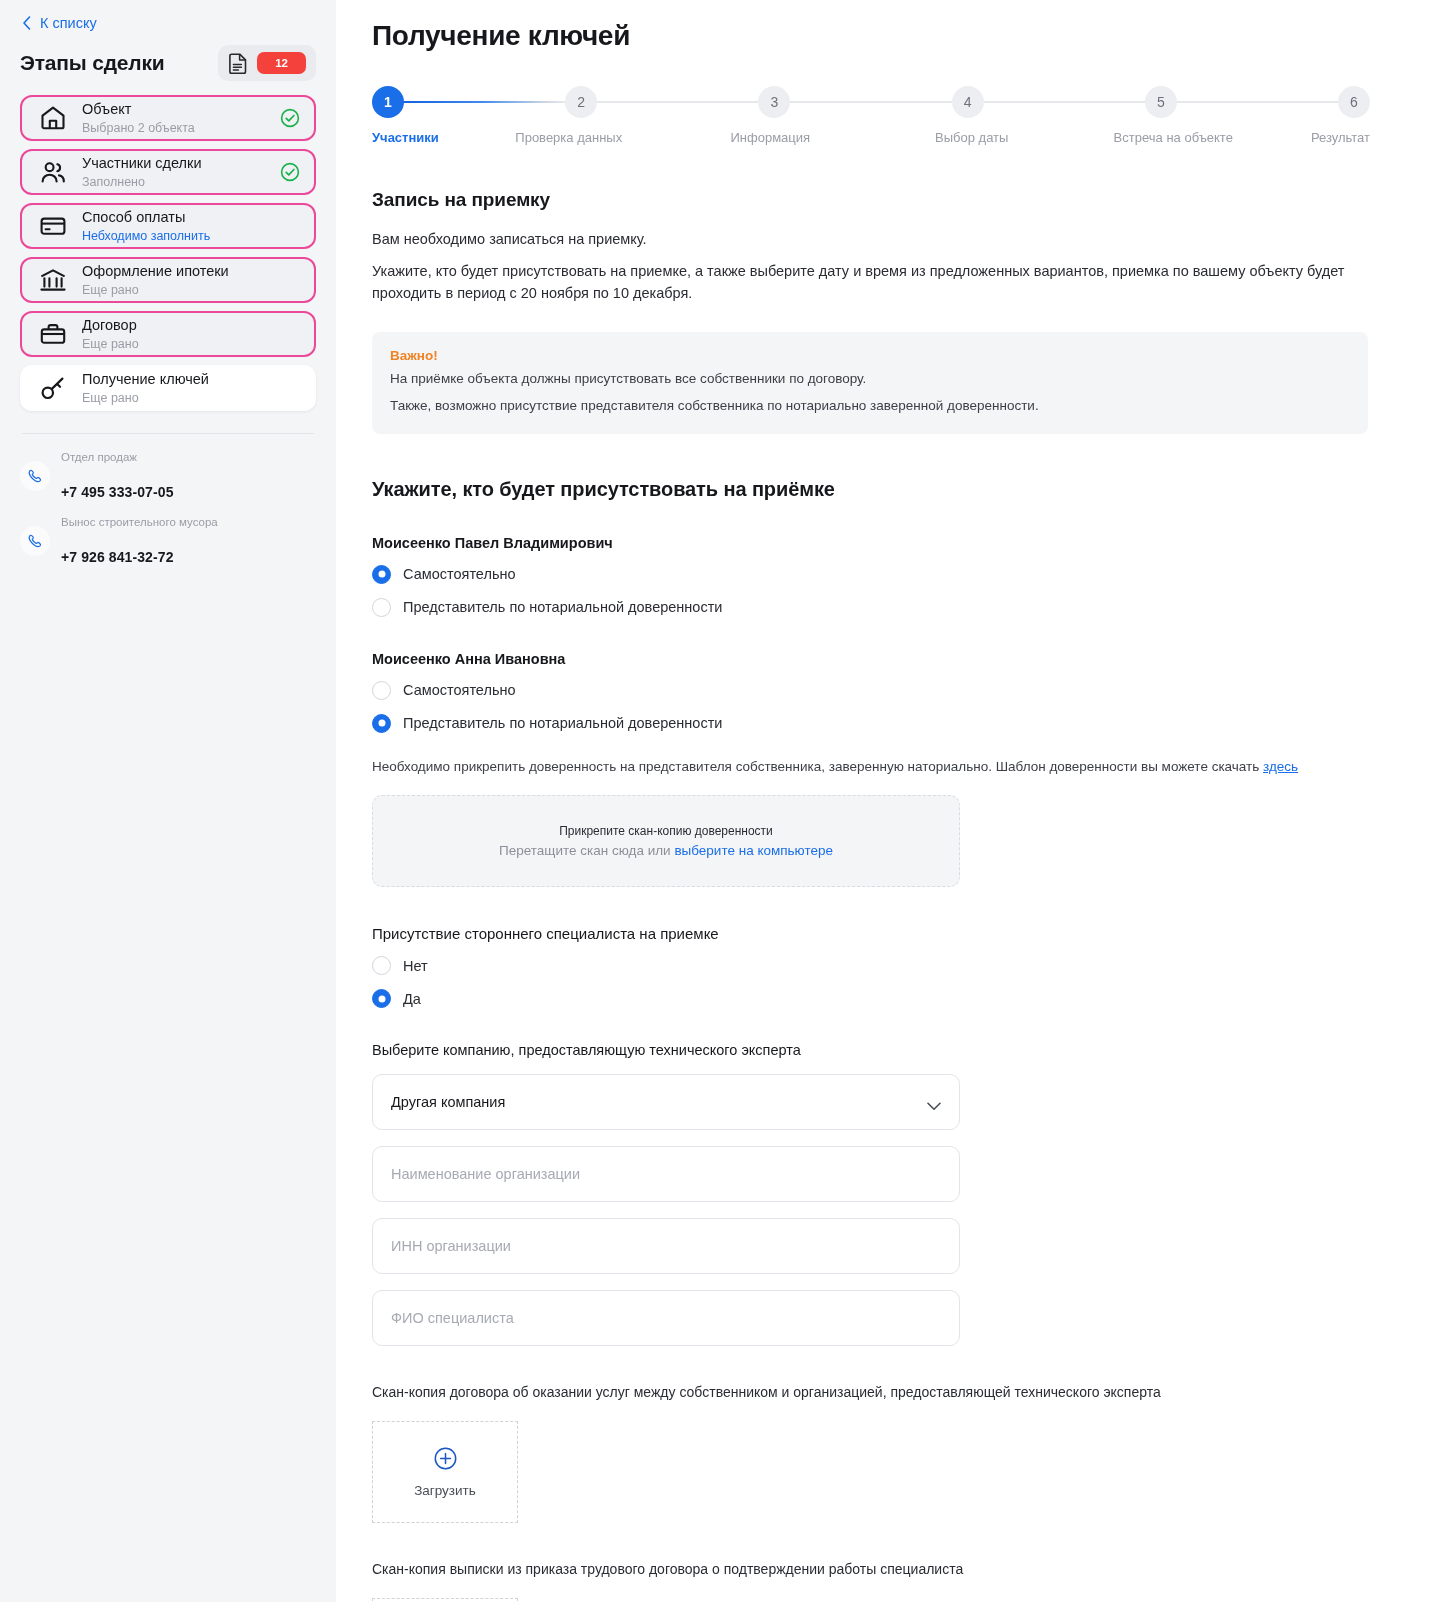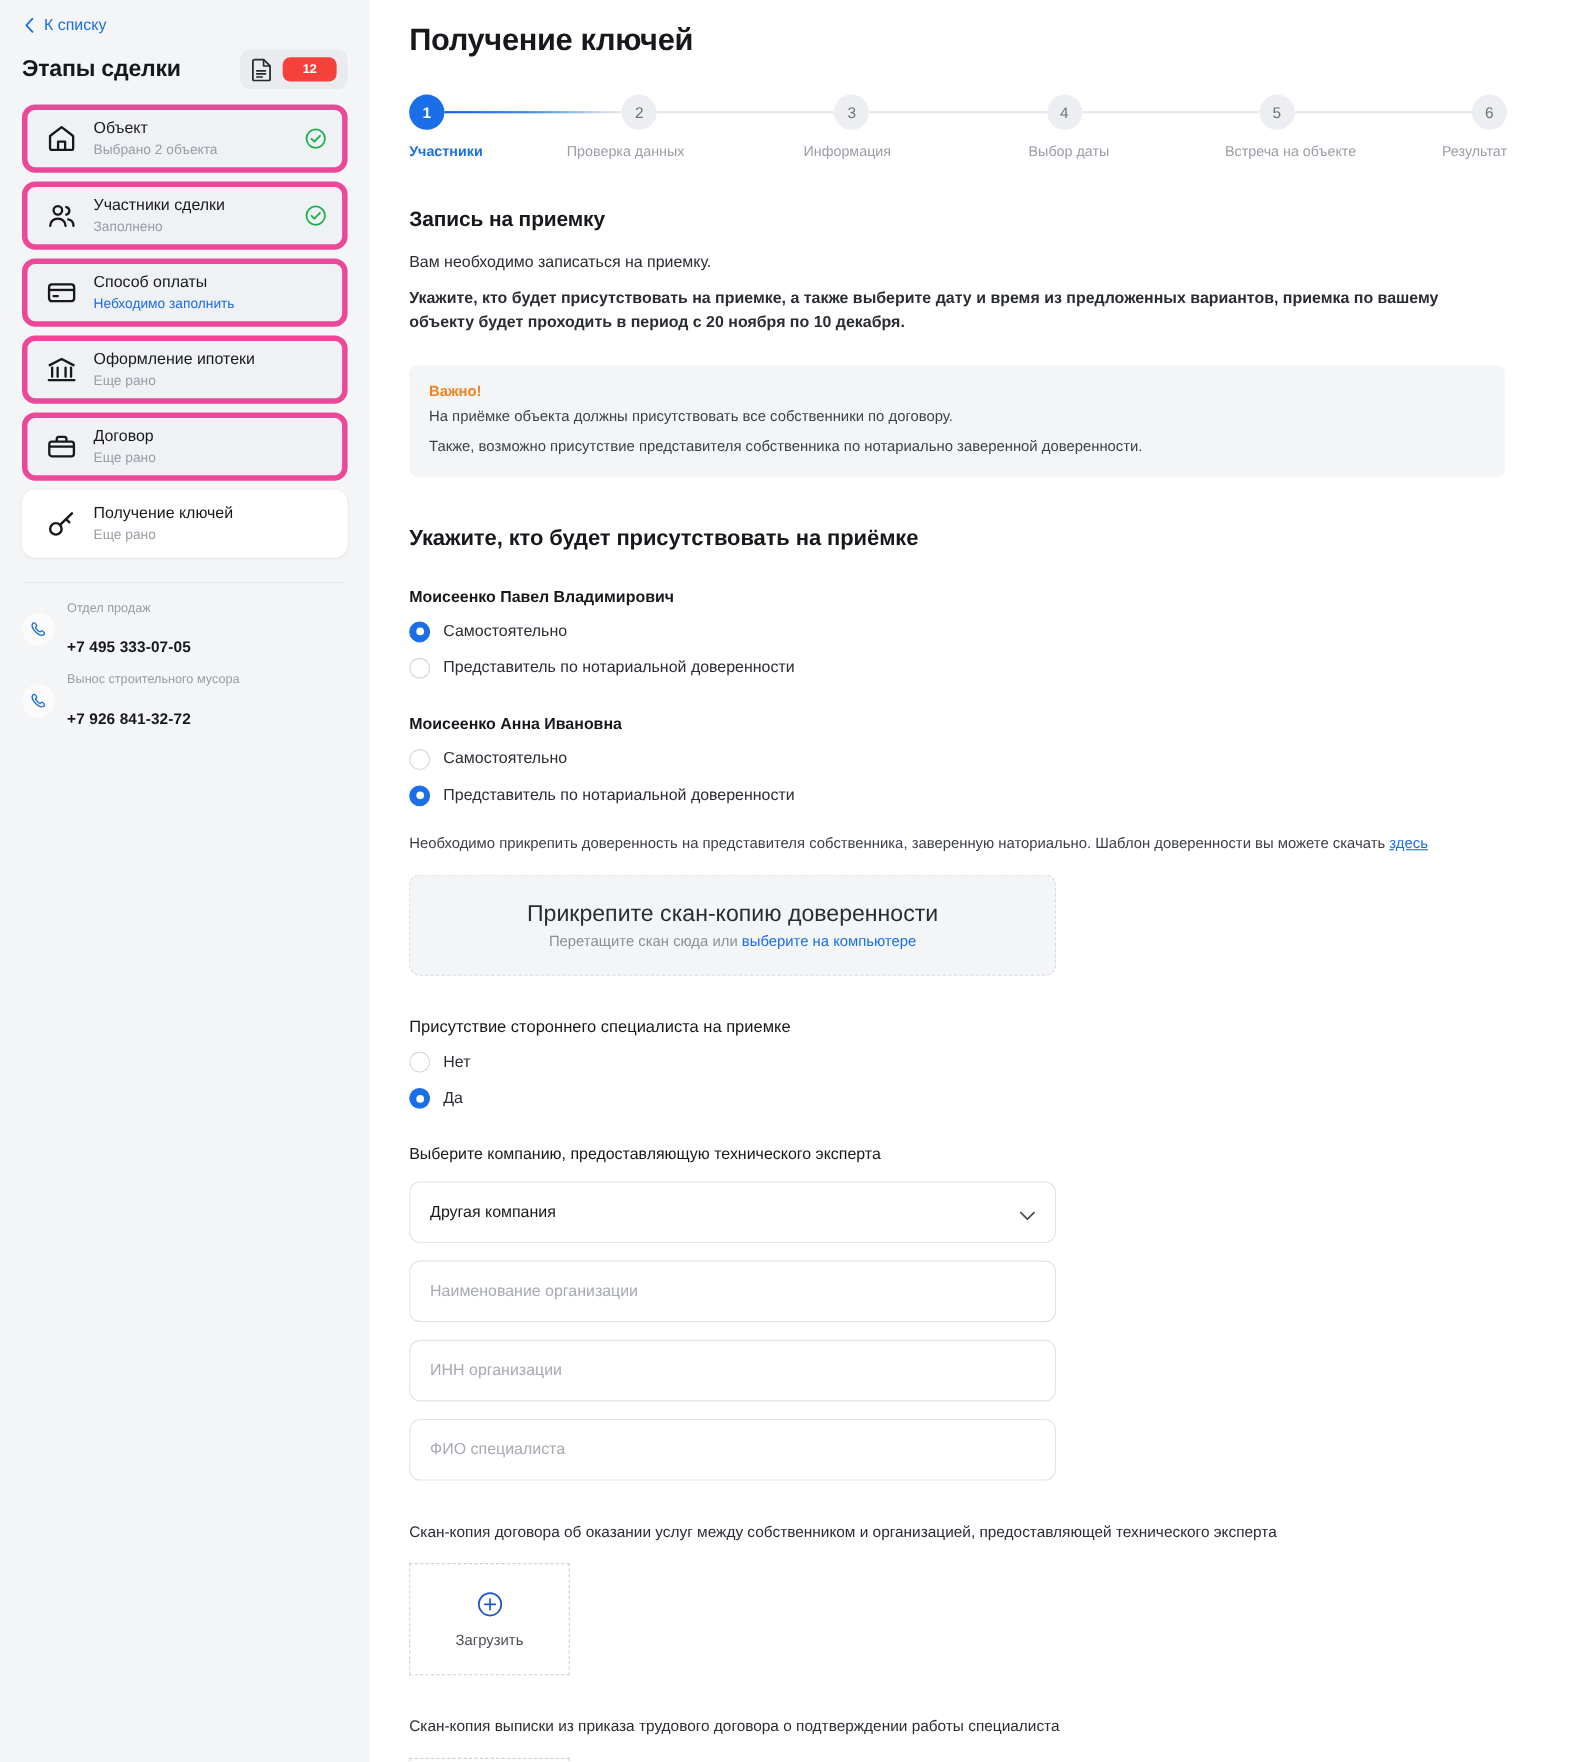--- a/index.html
+++ b/index.html
@@ -44,23 +44,23 @@
   .badge-count {
     background: #f4413c; color: #fff; font-size: 11.5px; font-weight: 700;
     border-radius: 7px; min-width: 25px; height: 22px;
     display: flex; align-items: center; justify-content: center;
     padding: 0 18px;
   }
 
   .stages { margin-top: 14px; display: flex; flex-direction: column; gap: 8px; }
   .stage {
     background: #f0f1f4;
-    border: 5px solid #ec4899;
+    border: 2px solid #ec4899;
     border-radius: 12px;
-    height: 62px;
+    height: 46px;
     display: flex; align-items: center;
     padding: 0 14px 0 16px;
     gap: 14px; cursor: pointer;
   }
   .stage.active {
     background: #ffffff;
     border-color: #ffffff;
     box-shadow: 0 1px 3px rgba(20,24,40,.07);
   }
   .stage-icon { width: 30px; height: 30px; flex: 0 0 30px; display:flex; align-items:center; justify-content:center; }
@@ -106,21 +106,21 @@
   .step-node.done { background: #1a6ee8; color: #ffffff; font-weight: 600; }
   .step-line { height: 2px; flex: 1 1 auto; background: #e6e8ec; }
   .step-line.grad { background: linear-gradient(90deg,#1462e0 0%, #3f8aec 48%, #cfd6e3 88%, #e6e8ec 100%); }
   .step-labels { display: flex; margin-top: 12px; }
   .step-label { font-size: 13px; color: #9a9da6; text-align: center; cursor: pointer; }
   .step-label.current { color: #1a6ee8; font-weight: 700; }
 
   
   .sec-title { font-size: 19px; font-weight: 700; color: #17181c; margin: 44px 0 0 4px; letter-spacing: -0.1px; }
   .para { font-size: 14.5px; color: #2a2c33; line-height: 1.5; margin: 18px 0 0 4px; max-width: 1000px; }
-  .para.tight { margin-top: 10px; font-weight: bold; }
+  .para.tight { margin-top: 10px; }
 
   .notice {
     margin: 28px 0 0 4px;
     background: #f4f5f7;
     border-radius: 8px;
     padding: 16px 18px 17px 18px;
     max-width: 996px;
   }
   .notice-title { color: #f08323; font-size: 13.5px; font-weight: 700; }
   .notice-line { color: #3c3f47; font-size: 13.5px; line-height: 1.62; margin-top: 5px; }
@@ -148,21 +148,21 @@
 
   .dropzone {
     margin: 18px 0 0 4px;
     width: 588px; height: 92px;
     border: 1.5px dashed #d8dbe1;
     border-radius: 10px;
     background: #f4f5f7;
     display: flex; flex-direction: column; align-items: center; justify-content: center;
     cursor: pointer;
   }
-  .dz-main { font-size: 21px; color: #2a2c33; }
+  .dz-main { font-size: 12px; color: #2a2c33; }
   .dz-sub { font-size: 13.5px; color: #8b8f99; margin-top: 5px; }
   .dz-sub a { color: #1a6ee8; text-decoration: none; }
 
   .q-title { font-size: 15px; color: #17181c; font-weight: 500; margin: 38px 0 0 4px; }
 
   .field-label { font-size: 14.5px; color: #17181c; margin: 34px 0 0 4px; }
 
   .select, .input {
     margin: 16px 0 0 4px;
     width: 588px; height: 56px;

